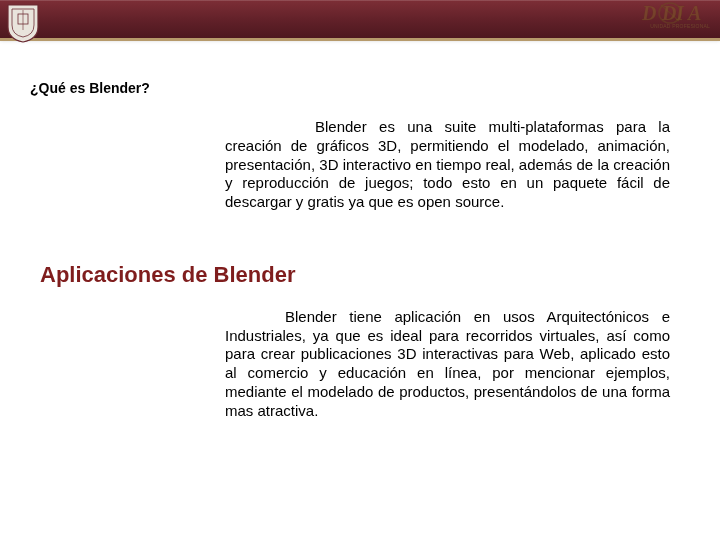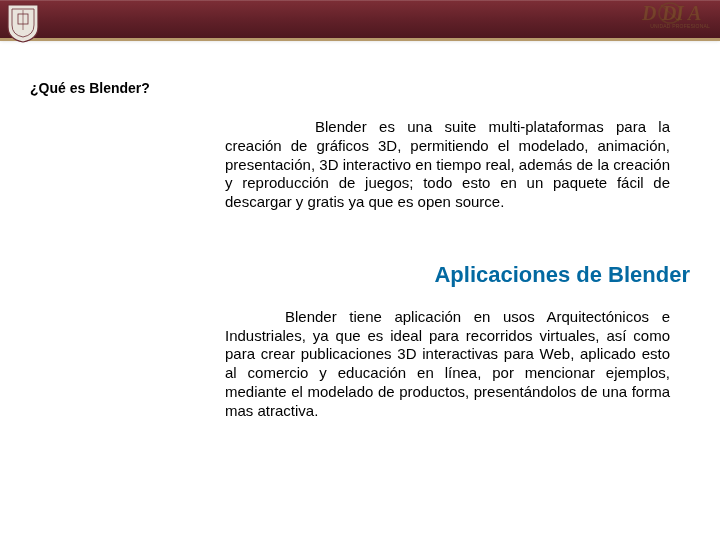--- a/index.html
+++ b/index.html
@@ -64,23 +64,22 @@
   }
   .heading {
     font-size: 14px;
     font-weight: bold;
     color: #000;
     margin: 10px 0 22px 0;
   }
   .heading2 {
     font-size: 22px;
     font-weight: bold;
-    color: #0369a1;
+    color: #7f1d1d;
     margin: 50px 0 20px 10px;
-    text-align: right;
   }
   .para {
     margin-left: 195px;
     margin-right: 20px;
     font-size: 15px;
     line-height: 1.25;
     color: #000;
     text-align: justify;
     text-justify: inter-word;
   }

